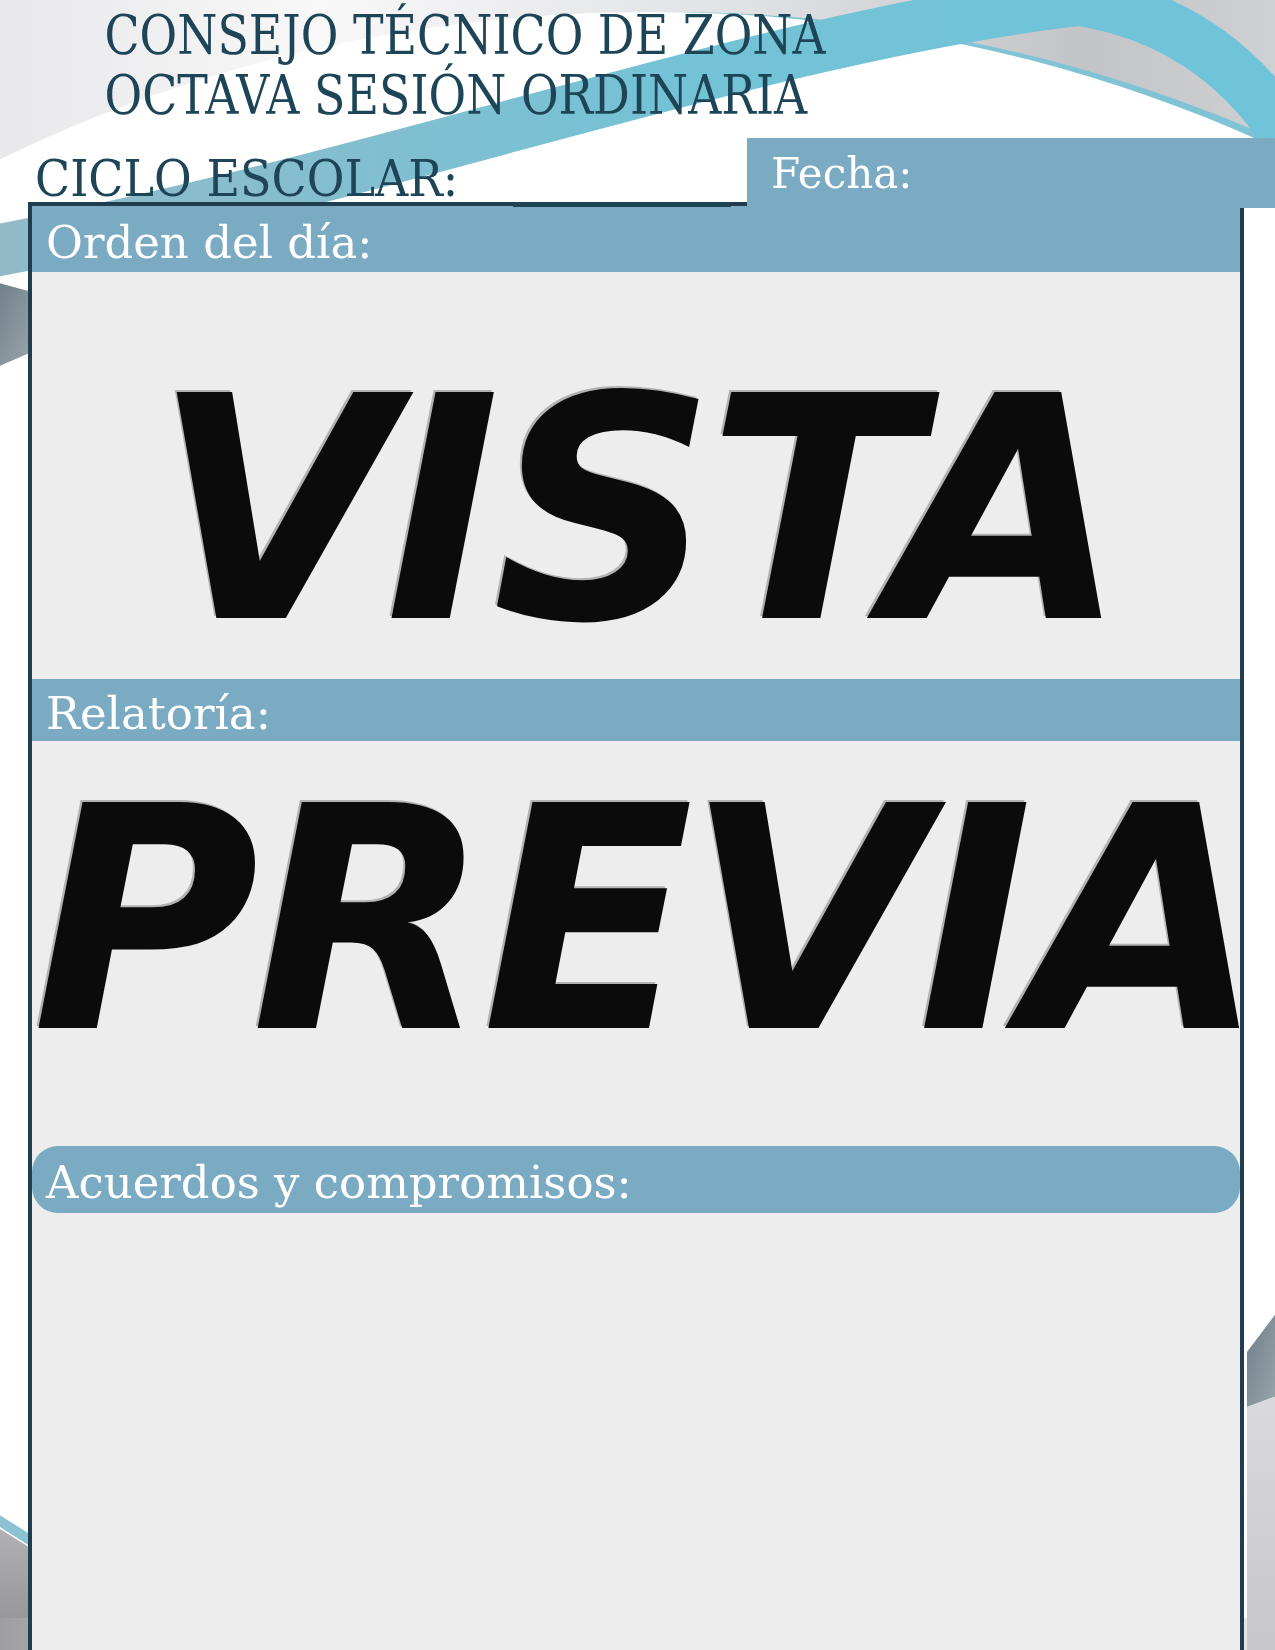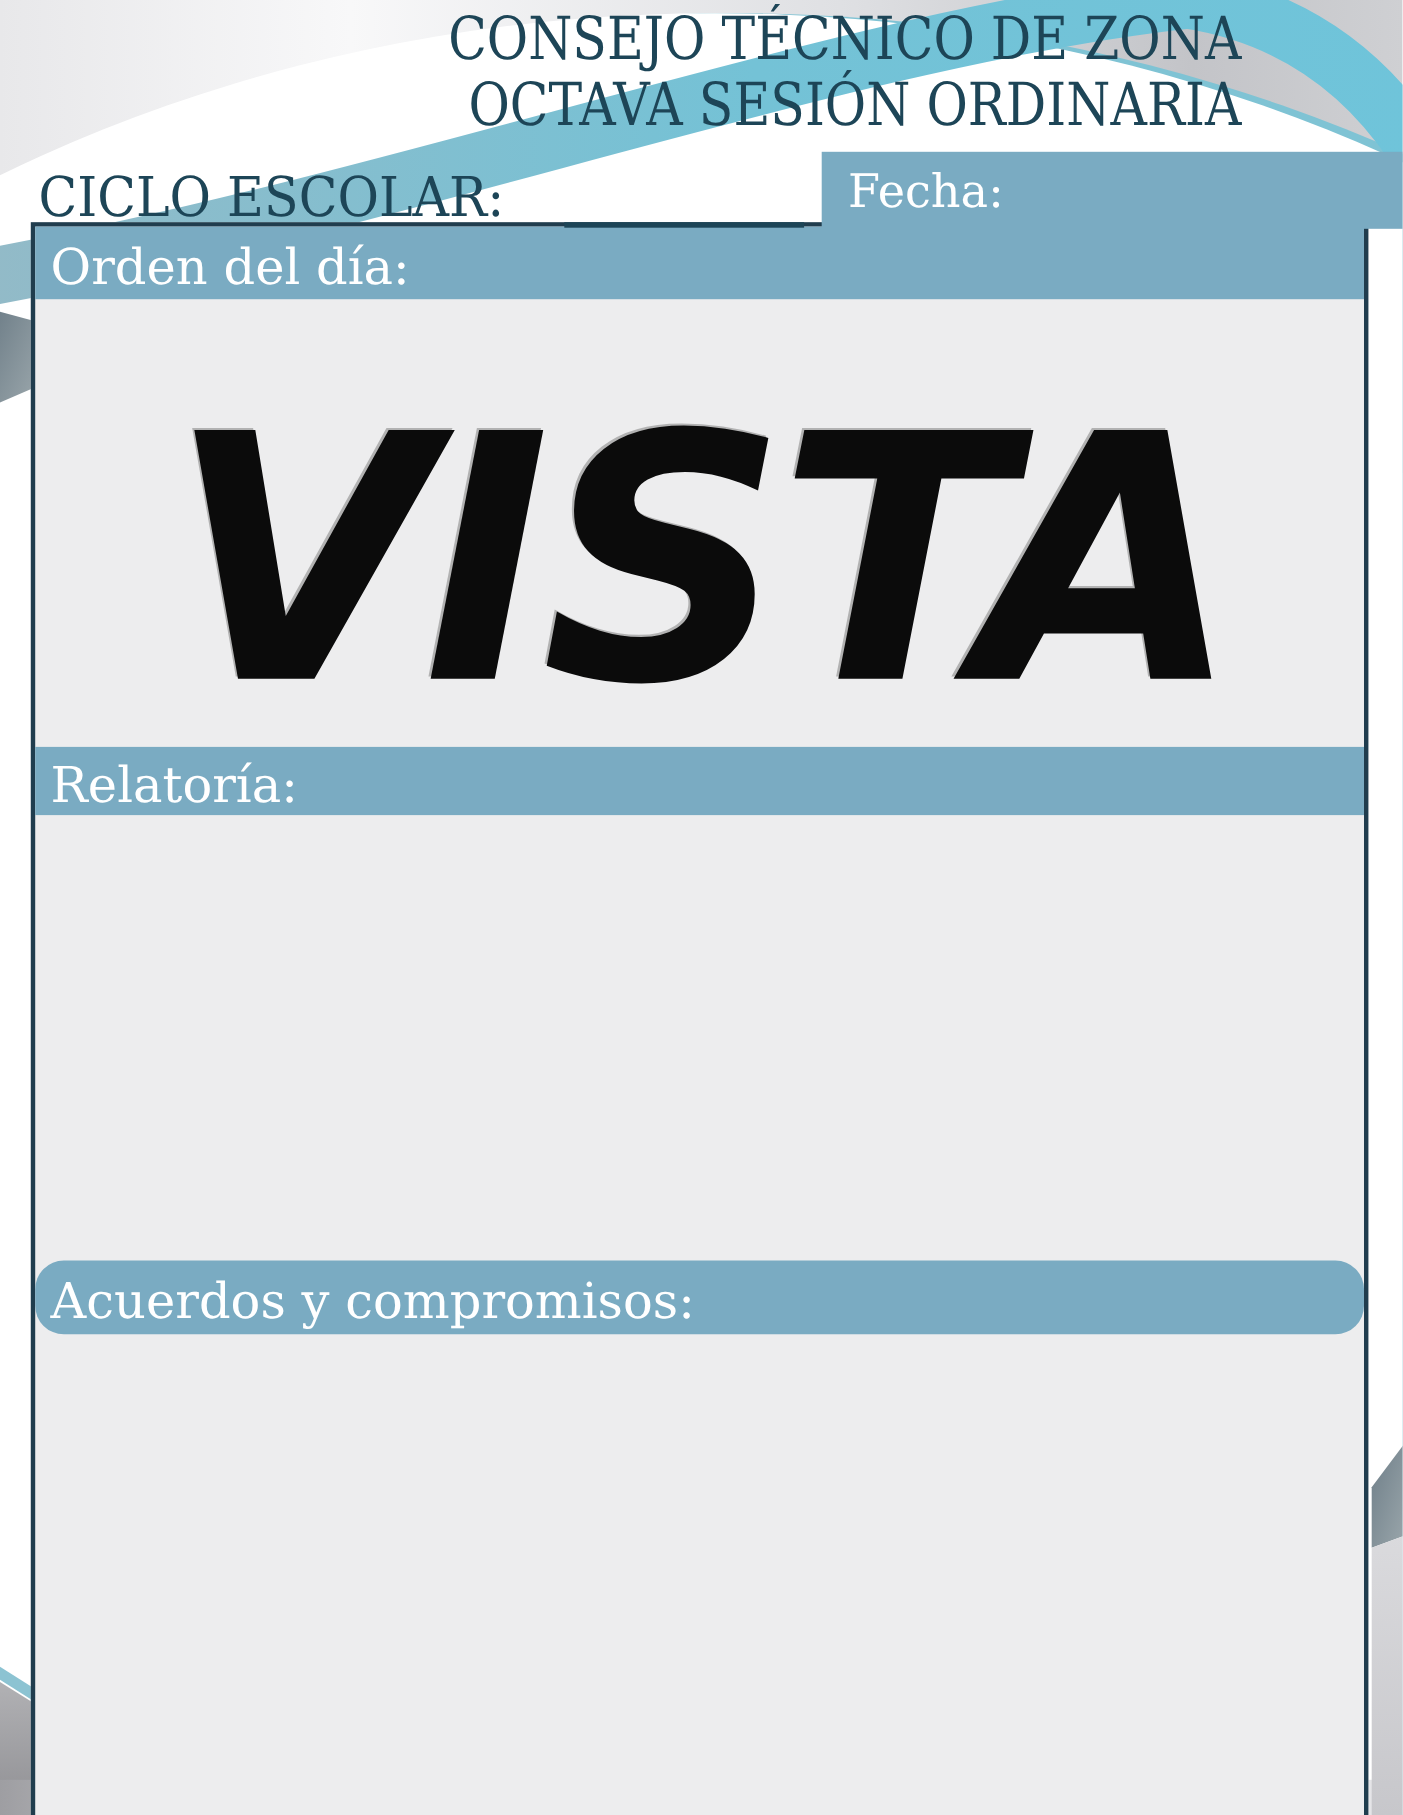--- a/index.html
+++ b/index.html
@@ -5,22 +5,22 @@
   html,body{margin:0;padding:0;}
   body{
     width:1275px;height:1650px;position:relative;overflow:hidden;
     background:#ffffff;
     font-family:"DejaVu Serif","Liberation Serif",serif;
   }
   
   #bg-svg{position:absolute;left:0;top:0;z-index:0;}
   
   .title-block{
-    position:absolute;left:0;top:6px;width:1220px;z-index:2;
-    text-align:right;color:var(--title-navy,#1d4557);
+    position:absolute;left:13px;top:6px;width:1220px;z-index:2;
+    text-align:left;color:var(--title-navy,#1d4557);
   }
   .title-line{
     font-size:54px;line-height:60px;font-weight:normal;
     transform:scaleX(.85);transform-origin:50% 50%;
     letter-spacing:0px;white-space:nowrap;
   }
   .ciclo-row{
     position:absolute;left:35px;top:150px;width:696px;height:57px;z-index:2;
     display:flex;align-items:flex-end;color:var(--title-navy,#1d4557);gap:16px;
   }
@@ -153,19 +153,20 @@
   </div>
   <div class="fill-area area-orden"></div>
 
   <div class="watermark wm-vista">VISTA</div>
 
   <div class="band band-relatoria">
     <span class="band-label">Relatoría:</span>
   </div>
   <div class="fill-area area-relatoria"></div>
 
+  <div class="watermark wm-previa">PREVIA</div>
 
   <div class="band band-acuerdos">
     <span class="band-label">Acuerdos y compromisos:</span>
   </div>
   <div class="fill-area area-acuerdos"></div>
 
 </div>
 
 </body></html>

